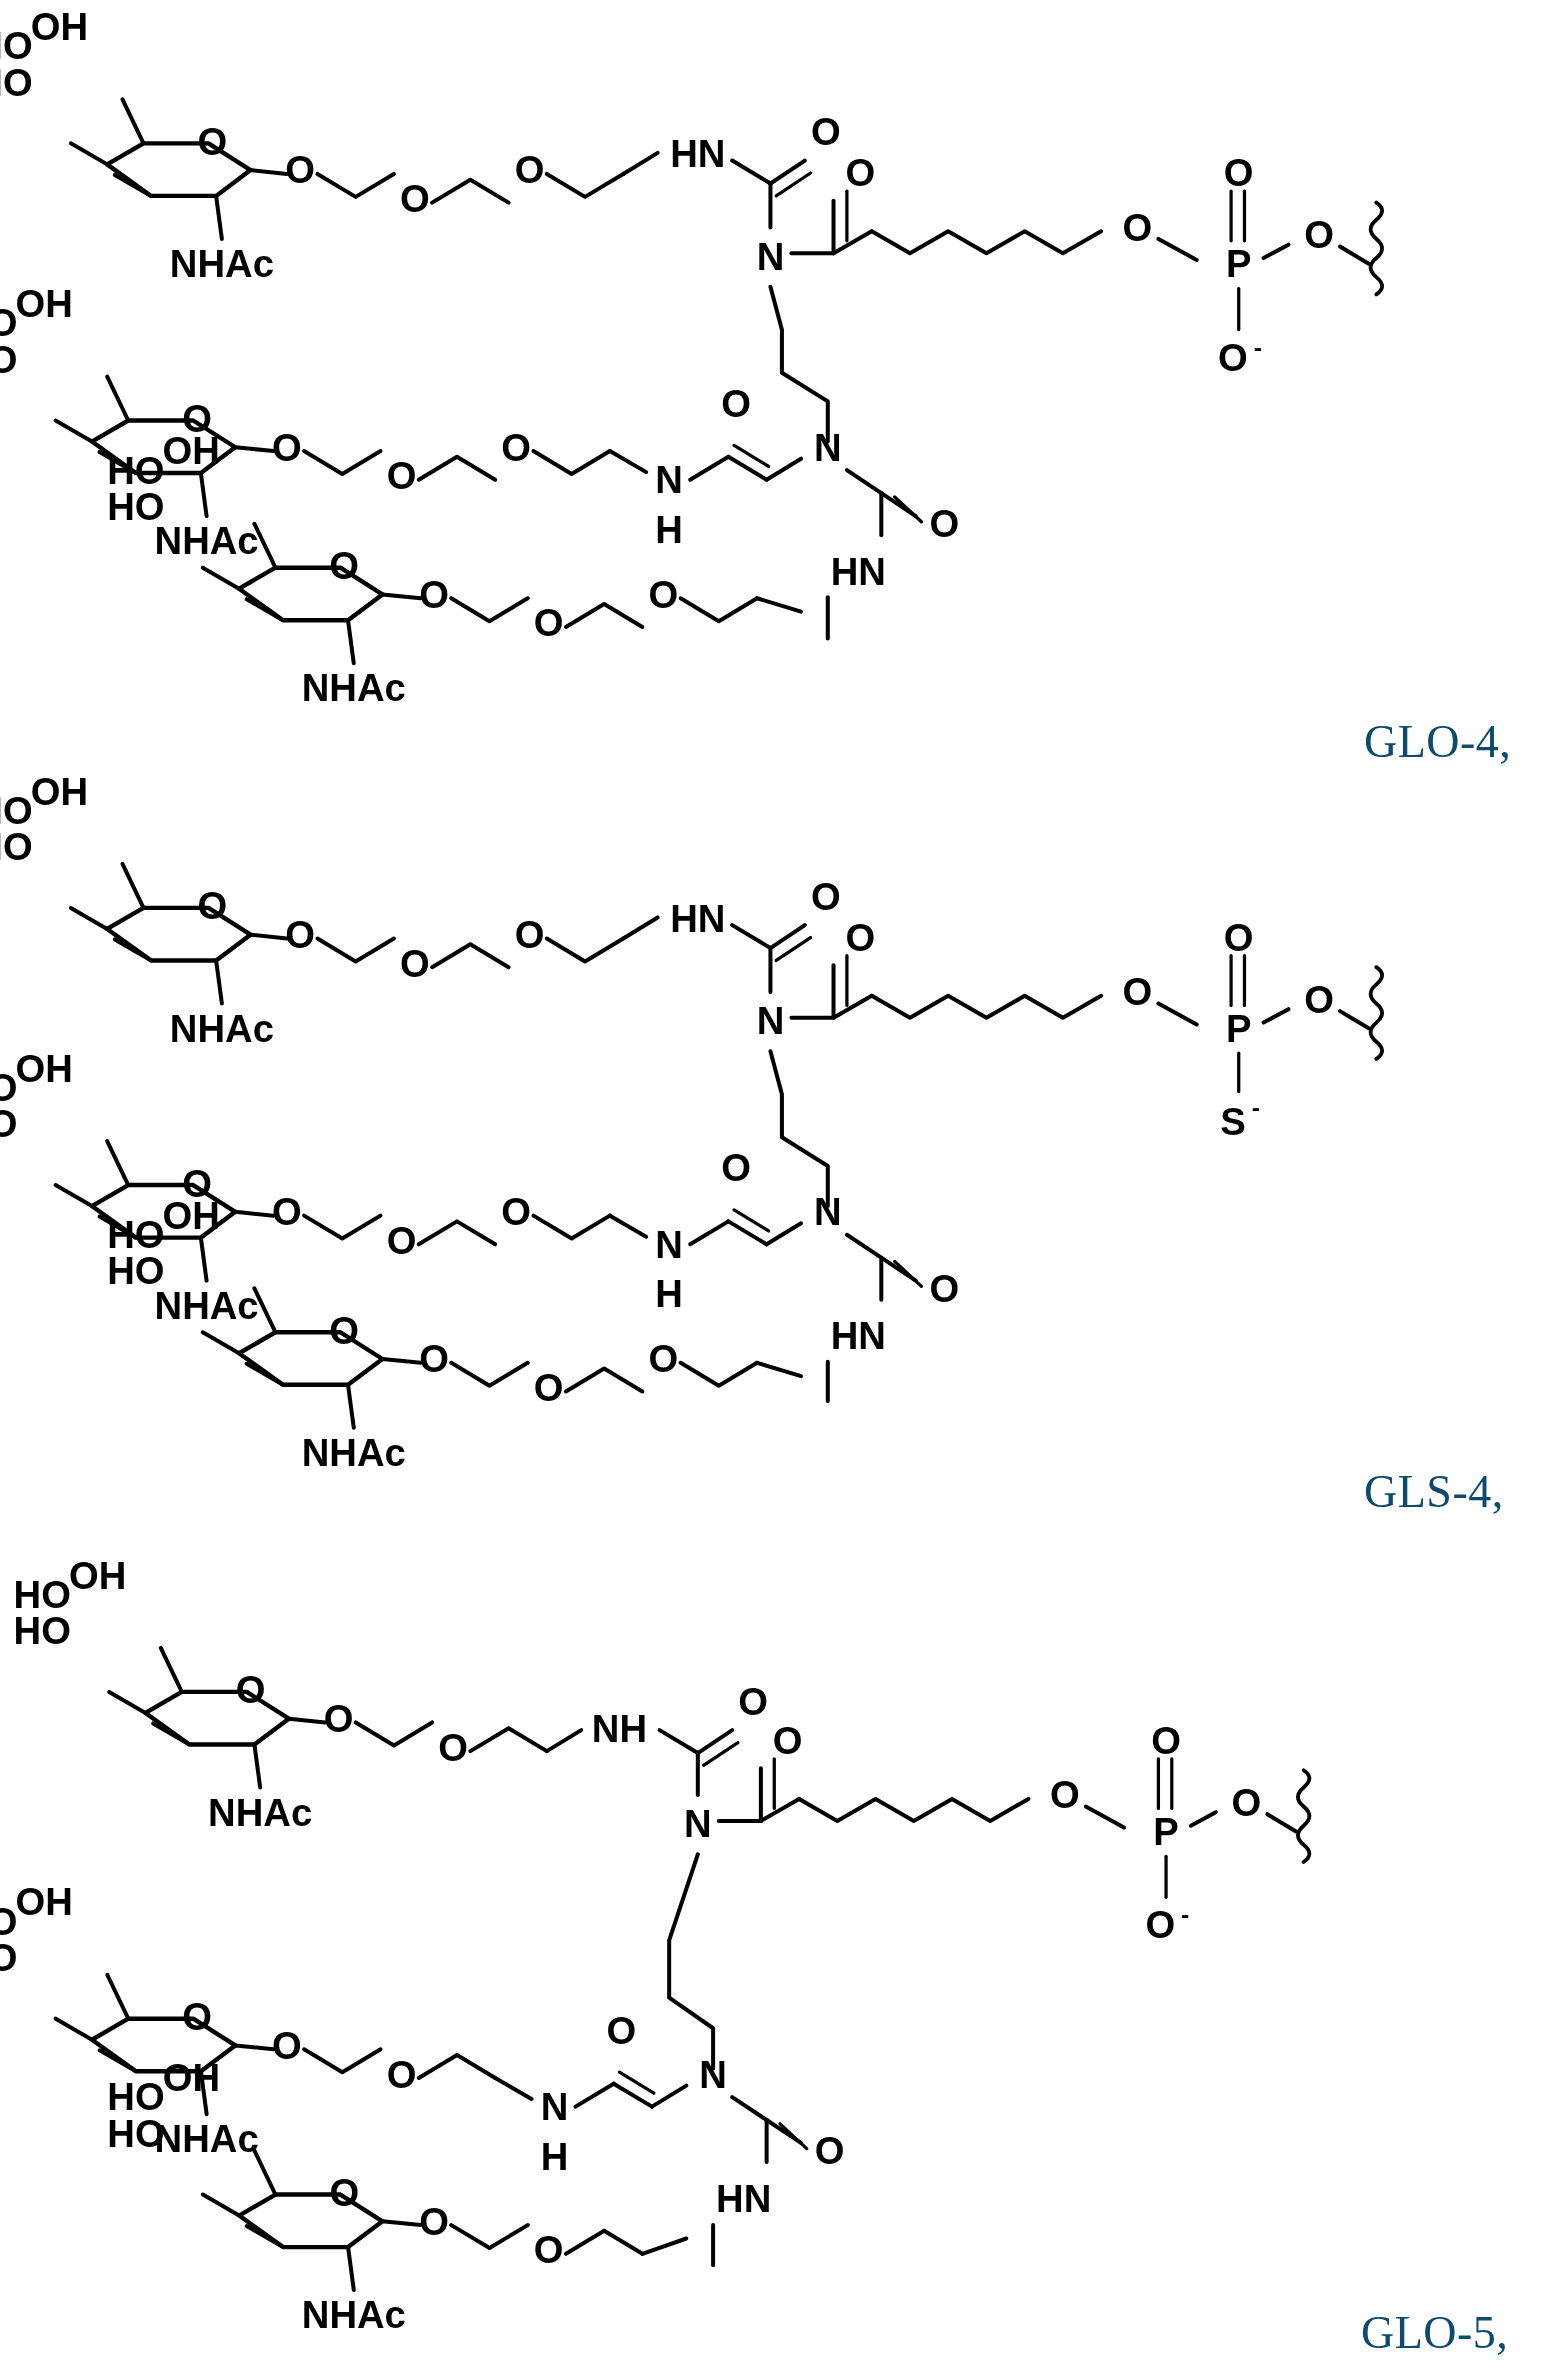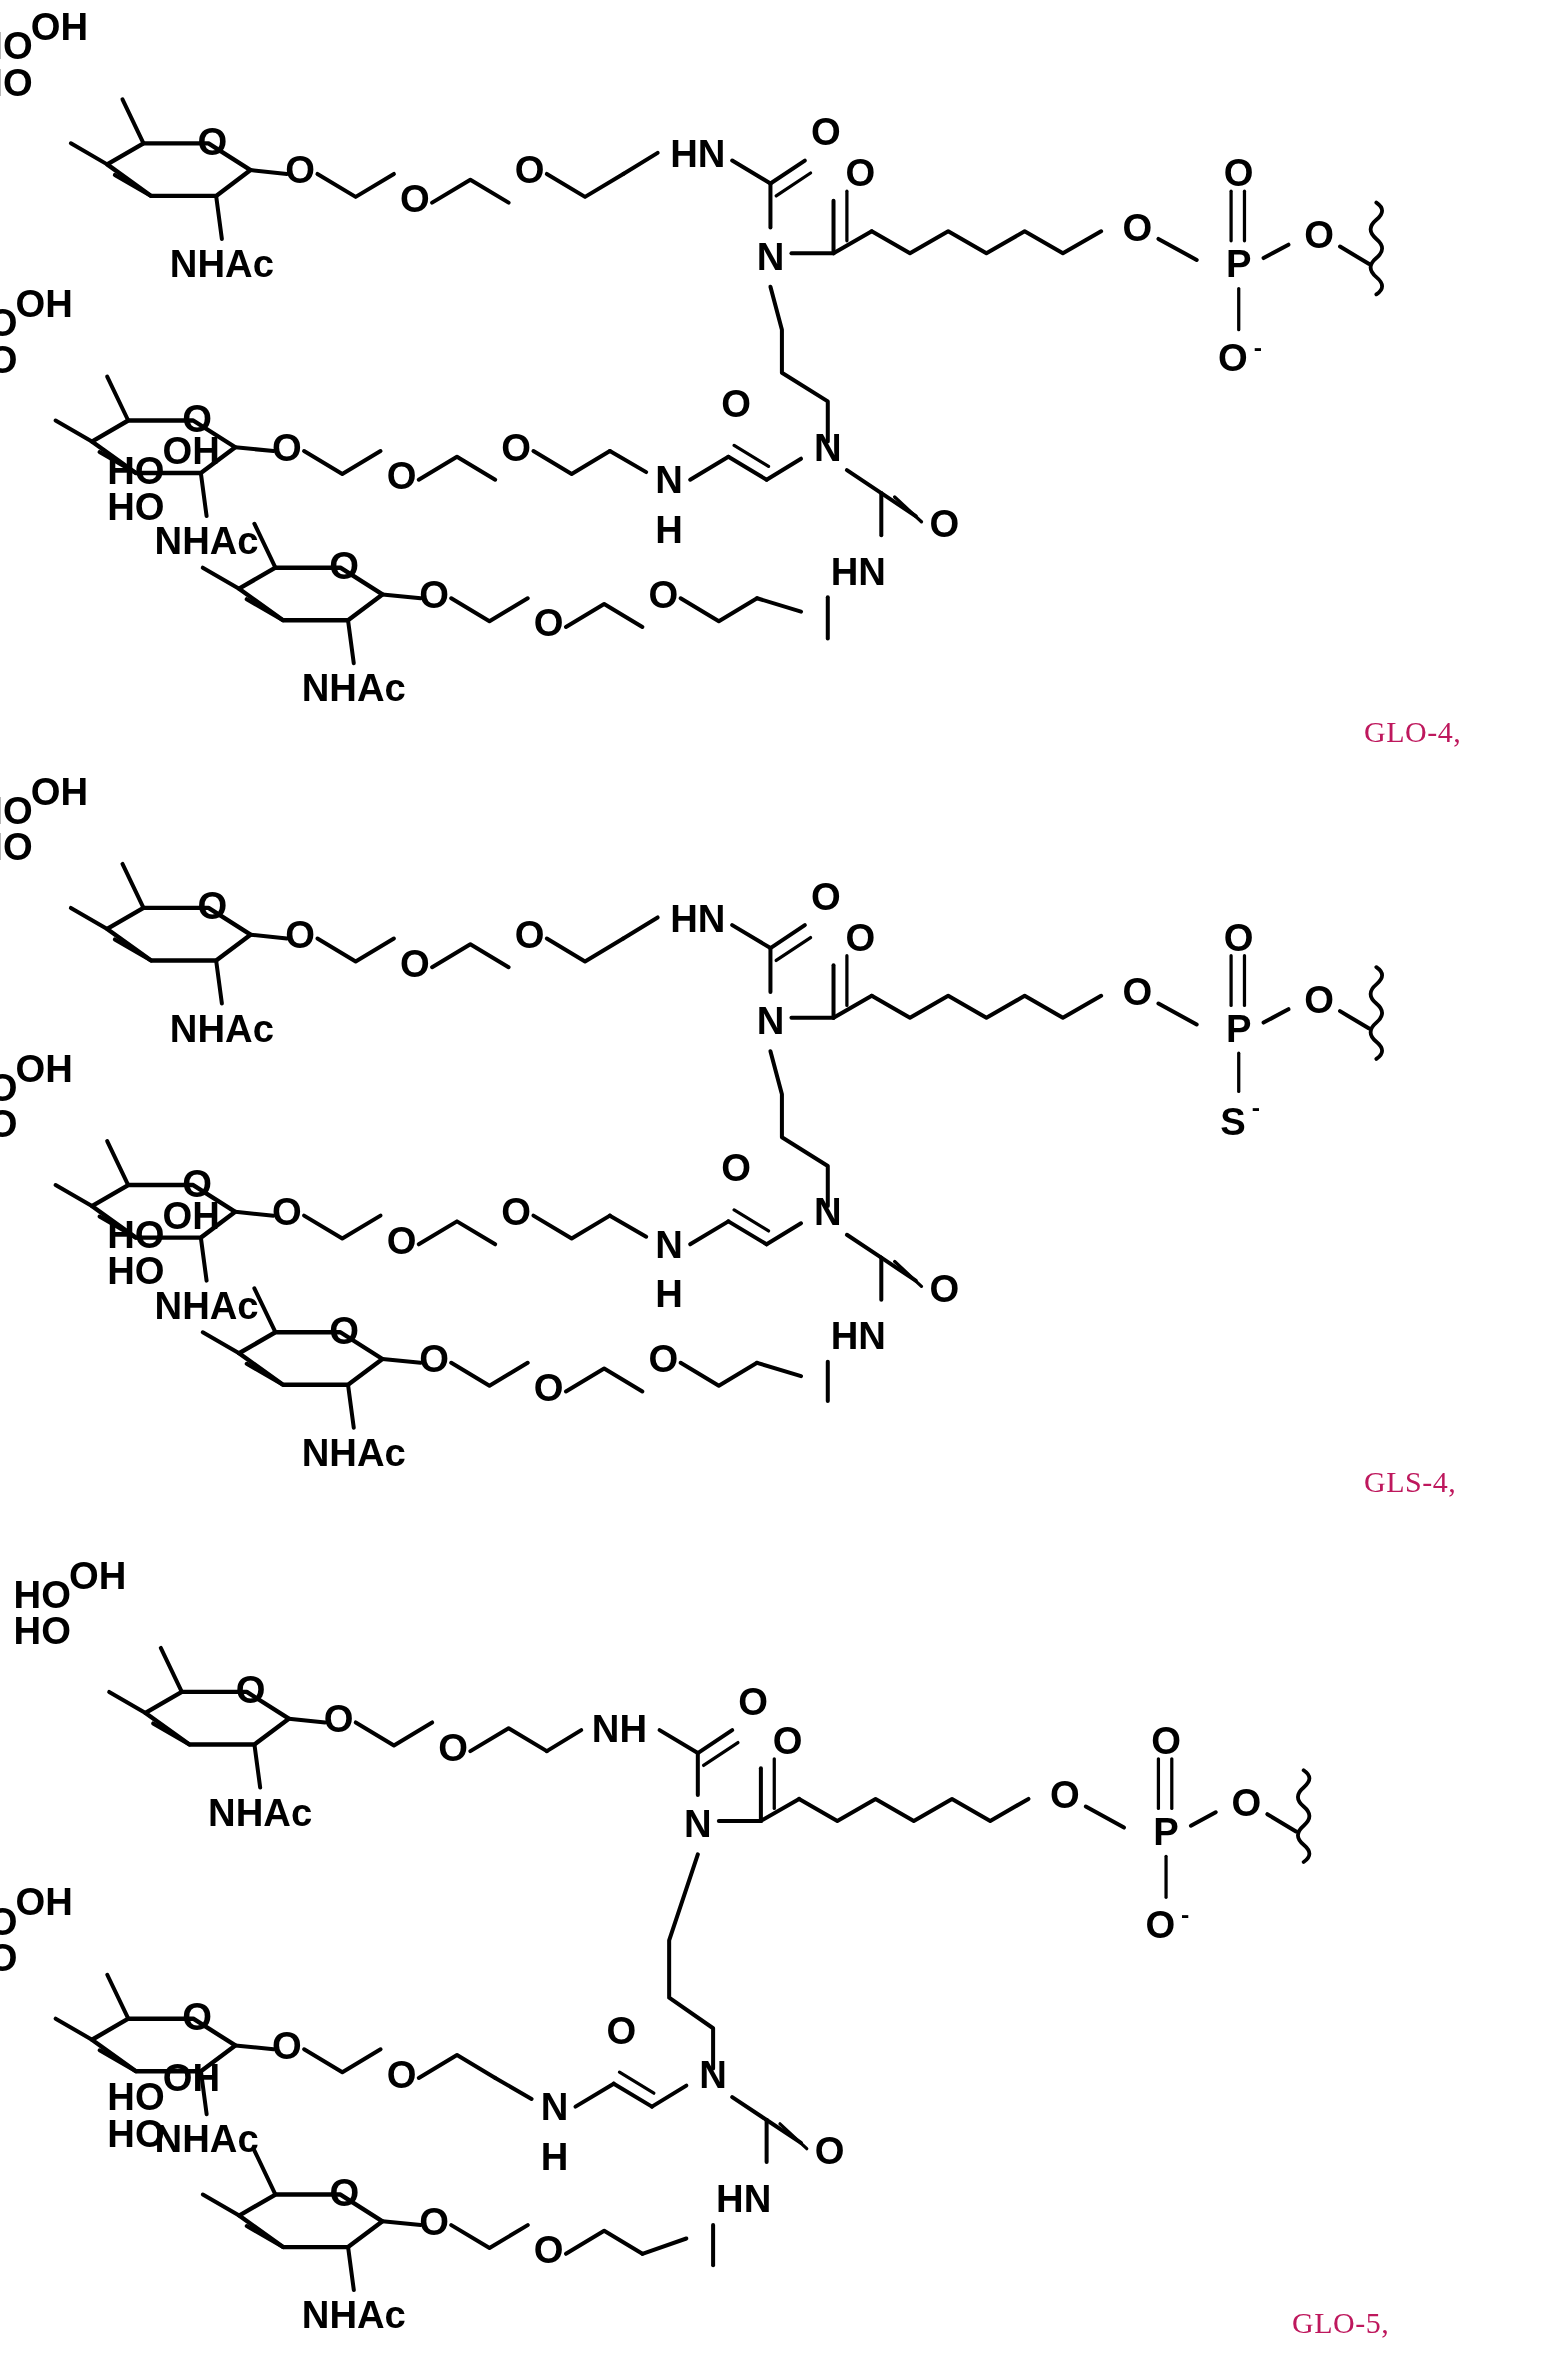--- a/index.html
+++ b/index.html
@@ -1,19 +1,19 @@
 <!DOCTYPE html>
 <html><head>
 <meta charset="utf-8">
 <style>
   html,body{margin:0;padding:0;background:#fff;}
   body{width:1560px;height:2378px;font-family:"Liberation Serif",serif;position:relative;overflow:hidden;}
   .sheet{position:relative;width:1560px;height:2365px;background:#fff;}
   .struct{position:absolute;left:0;}
-  .cmpd-label{position:absolute;font-family:"Liberation Serif",serif;font-size:30px;color:#be185d;white-space:nowrap;letter-spacing:0.5px;}
+  .cmpd-label{position:absolute;font-family:"Liberation Serif",serif;font-size:46px;color:#0c4a6e;white-space:nowrap;letter-spacing:0.5px;}
   svg{display:block;}
   svg text{font-family:"Liberation Sans",sans-serif;font-weight:bold;fill:#000;}
   .atom{font-size:40px;}
   .chg{font-size:26px;}
   .bond{stroke:#000;stroke-width:4.2;fill:none;stroke-linecap:round;stroke-linejoin:round;}
   .bond-thin{stroke:#000;stroke-width:3.4;fill:none;stroke-linecap:round;}
   .ring{stroke:#000;stroke-width:4.6;fill:none;stroke-linejoin:round;stroke-linecap:round;}
   .wavy{stroke:#000;stroke-width:4;fill:none;stroke-linecap:round;}
 </style>
 </head>
@@ -394,16 +394,16 @@
     </g>
     <g>
       <text class="atom" x="454" y="728" text-anchor="middle">O</text>
       <path class="bond" d="M472,718 L512,742 L552,718"></path>
       <text class="atom" x="574" y="758" text-anchor="middle">O</text>
       <path class="bond" d="M592,748 L632,724 L672,748"></path>
       <path class="bond" d="M672,748 L718,732"></path>
     </g>
   </svg>
   </div>
-  <div class="cmpd-label" style="left:1292px;top:2306px;">GLO-5,</div>
+  <div class="cmpd-label" style="left:1361px;top:2306px;">GLO-5,</div>
 
 </div>
 
 
 </body></html>

